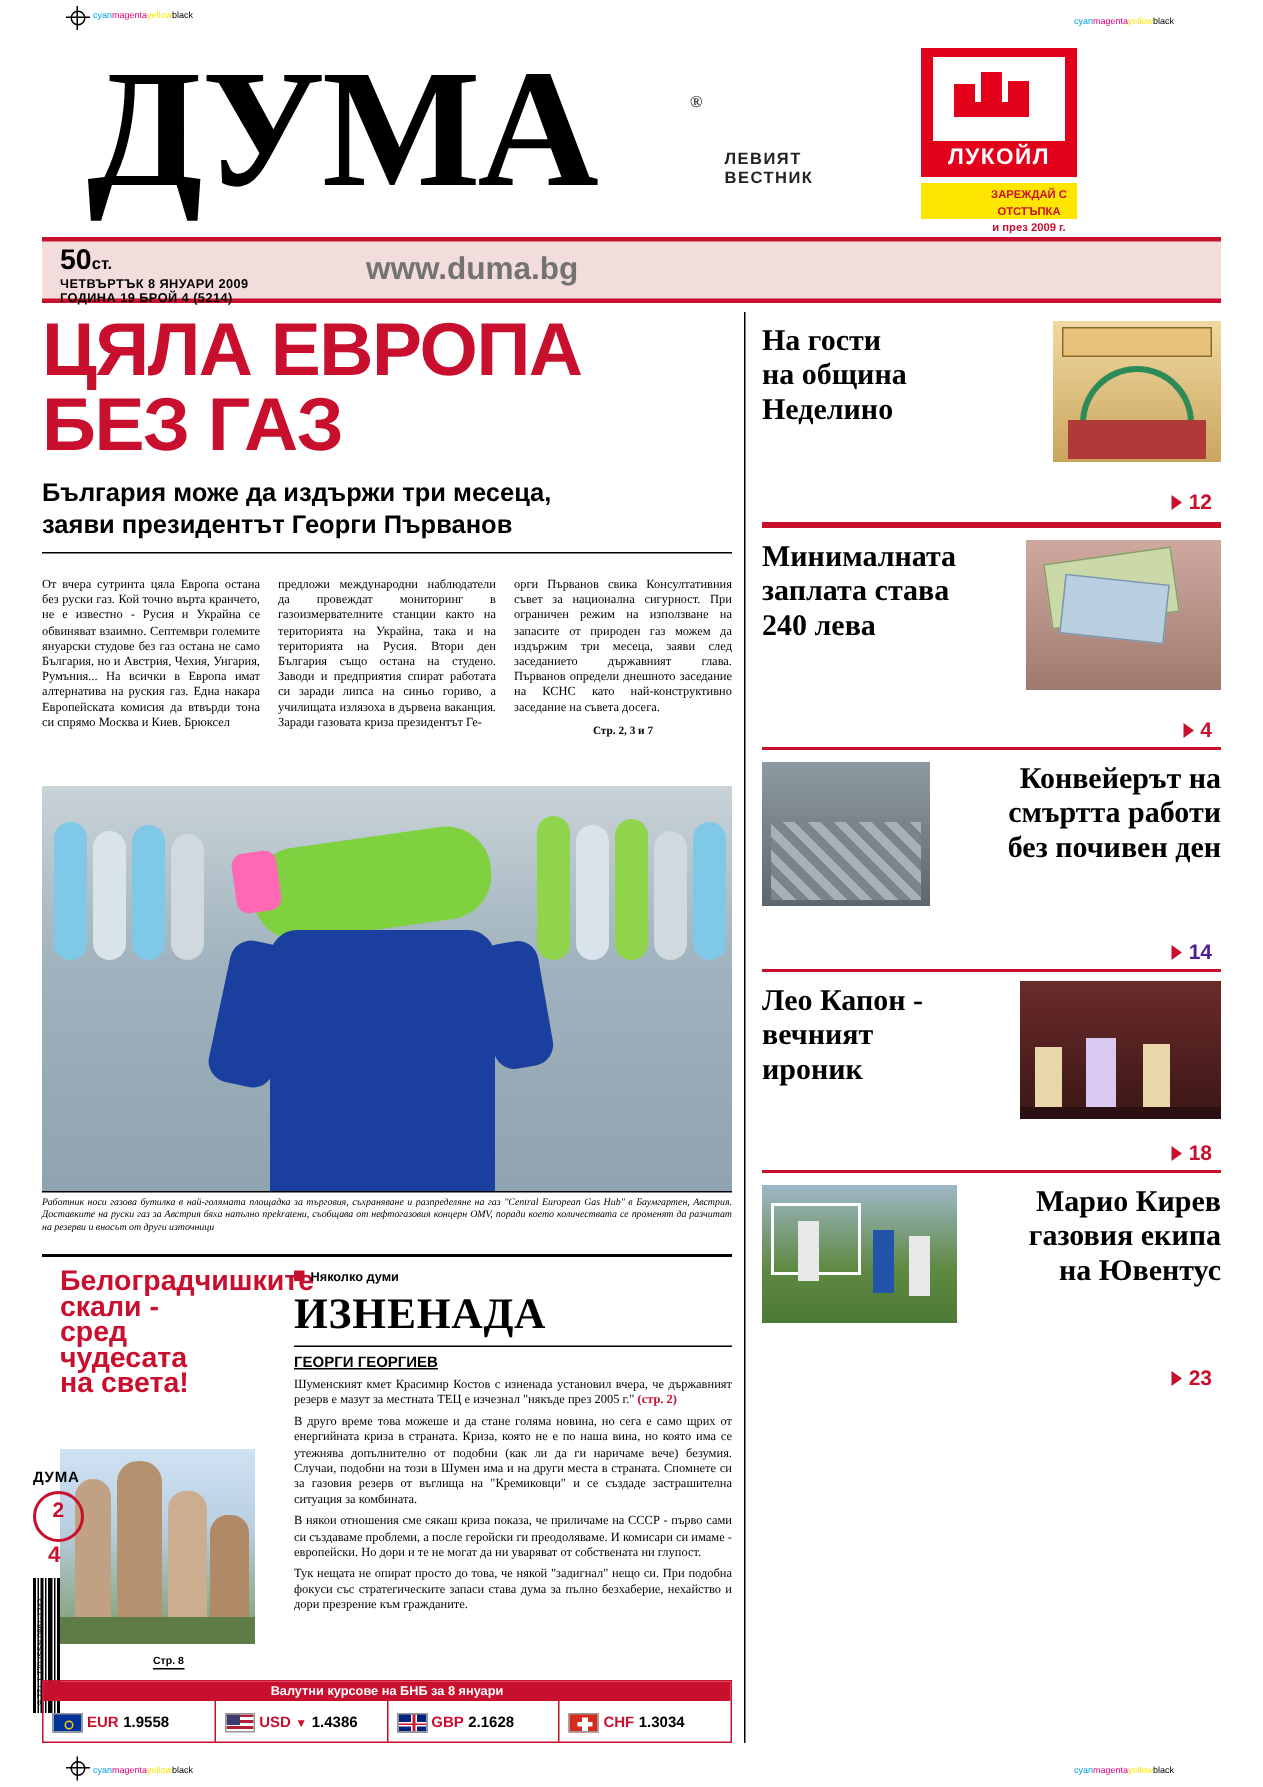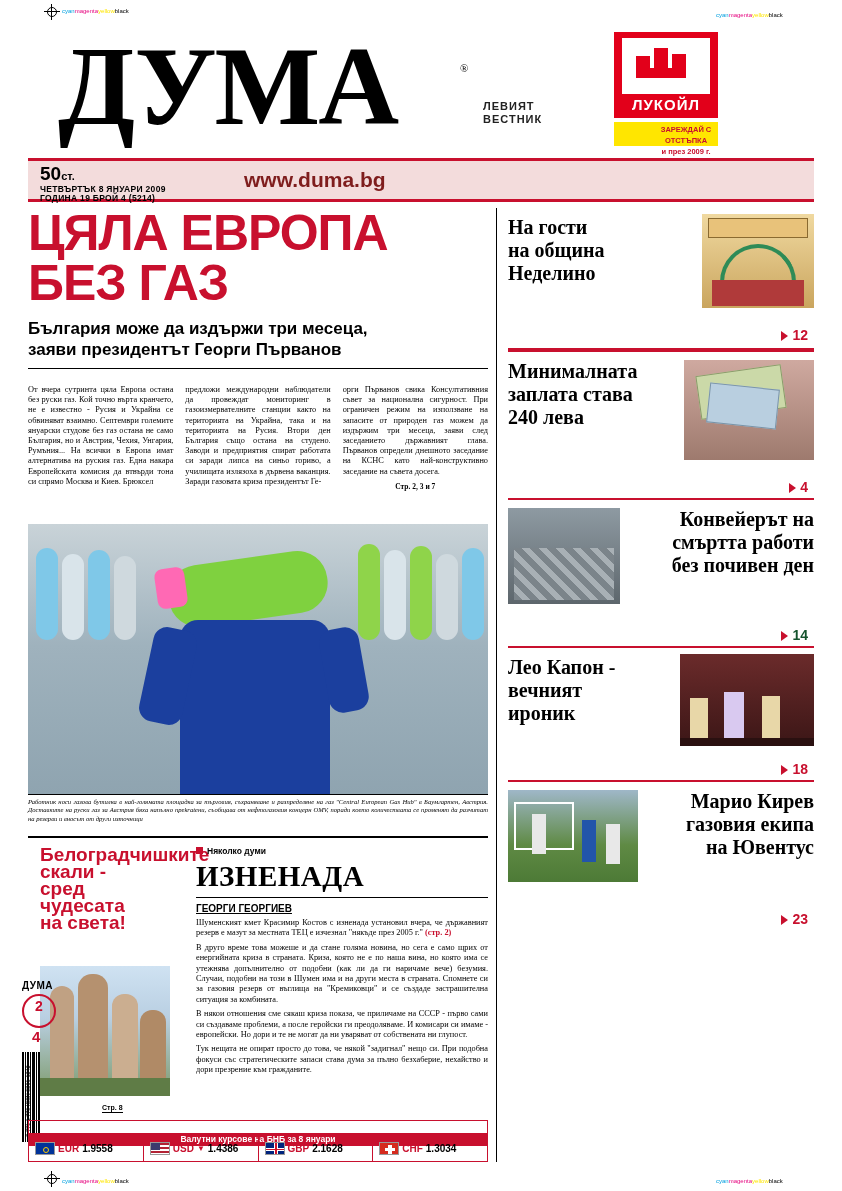--- a/index.html
+++ b/index.html
@@ -54,21 +54,21 @@
   .pricebar .rule-top { position:absolute; left:0; top:0; width:100%; height:3px; background:#c8102e; }
   .pricebar .rule-bot { position:absolute; left:0; bottom:0; width:100%; height:3px; background:#c8102e; }
   .price { position:absolute; left:12px; top:5px; font-family:"Liberation Sans",sans-serif;
     font-weight:bold; font-size:19px; }
   .price small { font-size:11px; }
   .issue-line1 { position:absolute; left:12px; top:26px; font-family:"Liberation Sans",sans-serif;
     font-weight:bold; font-size:8.5px; letter-spacing:0.3px; }
   .issue-line2 { position:absolute; left:12px; top:35px; font-family:"Liberation Sans",sans-serif;
     font-weight:bold; font-size:8.5px; letter-spacing:0.3px; }
   .web { position:absolute; left:216px; top:10px; font-family:"Liberation Sans",sans-serif;
-    font-weight:bold; font-size:21px; color:#7f1d1d; letter-spacing:0px;}
+    font-weight:bold; font-size:21px; color:#737373; letter-spacing:0px;}
 
   
   .lead { position:absolute; left:28px; top:208px; width:460px; }
   .lead h1 { margin:0; font-family:"Liberation Sans",sans-serif; font-weight:bold;
     font-size:50px; line-height:50px; letter-spacing:-1px; color:#c8102e; }
   .lead .sub { margin:10px 0 0 0; font-family:"Liberation Sans",sans-serif;
     font-weight:bold; font-size:17px; line-height:21px; color:#000; }
   .lead .hr { margin-top:8px; border-top:1px solid #000; width:100%; }
 
   .cols { position:absolute; left:28px; top:385px; width:460px; height:130px;
@@ -116,21 +116,21 @@
     font-size:29px; letter-spacing:0.5px; }
   .mid .rule { border-top:1px solid #000; margin-top:4px; }
   .mid .author { font-family:"Liberation Sans",sans-serif; font-size:10px; font-weight:bold;
     text-decoration:underline; margin-top:5px; }
   .mid .body { margin-top:4px; font-size:8.3px; line-height:10.4px; text-align:justify; }
   .mid .body p { margin:0 0 4px 0; }
   .mid .body .red { color:#c8102e; font-weight:bold; }
 
   
   .curr { position:absolute; left:28px; top:1120px; width:460px; height:42px; border:1px solid #c8102e;}
-  .curr .head { position:absolute; left:0; top:12px; width:100%; height:13px; background:#c8102e;
+  .curr .head { position:absolute; left:0; top:0; width:100%; height:13px; background:#c8102e;
     color:#fff; font-family:"Liberation Sans",sans-serif; font-weight:bold; font-size:8.5px;
     text-align:center; line-height:13px; }
   .curr .row { position:absolute; left:0; top:13px; width:100%; height:28px; display:flex; }
   .curr .cell { flex:1; display:flex; align-items:center; gap:3px; padding-left:6px;
     border-right:1px solid #c8102e; }
   .curr .cell:last-child { border-right:none; }
   .curr .flag { width:20px; height:13px; border:1px solid #999; flex:none; position:relative; overflow:hidden;}
   .curr .cc { font-family:"Liberation Sans",sans-serif; font-weight:bold; font-size:10px; color:#c8102e; }
   .curr .val { font-family:"Liberation Sans",sans-serif; font-weight:bold; font-size:10px; }
   .curr .arrow { font-size:8px; color:#c8102e; }
@@ -374,21 +374,21 @@
     <div class="item" style="height:146px;">
       <div class="thumb" style="left:0;top:8px;width:112px;height:96px;background:linear-gradient(180deg,#8e9aa2 0%,#5d666c 100%);">
         <div style="position:absolute;left:6px;top:40px;width:100px;height:52px;background:repeating-linear-gradient(45deg,#7b848a 0 6px,#a8b0b5 6px 12px);"></div>
       </div>
       <h3 style="margin-left:120px;text-align:right;">
         <span>Конвейерът на</span><br>
         <span>смъртта работи</span><br>
         <span>без почивен ден</span>
       </h3>
       <div style="position:absolute;right:6px;bottom:2px;">
-        <span class="tri"></span><span style="font-family:'Liberation Sans',sans-serif;font-weight:bold;font-size:14px;color:#14532d;">14</span>
+        <span class="tri"></span><span style="font-family:'Liberation Sans',sans-serif;font-weight:bold;font-size:14px;color:#4c1d95;">14</span>
       </div>
     </div>
     <div class="divider"></div>
 
     <div class="item" style="height:132px;">
       <div class="thumb" style="right:0;top:6px;width:134px;height:92px;background:linear-gradient(180deg,#6b2b2b 0%,#3b1616 100%);">
         <div style="position:absolute;left:10px;top:44px;width:18px;height:40px;background:#e8d7a8;"></div>
         <div style="position:absolute;left:44px;top:38px;width:20px;height:46px;background:#d9c9f0;"></div>
         <div style="position:absolute;left:82px;top:42px;width:18px;height:42px;background:#e8d7a8;"></div>
         <div style="position:absolute;left:0;top:84px;width:134px;height:8px;background:#2a1010;"></div>

